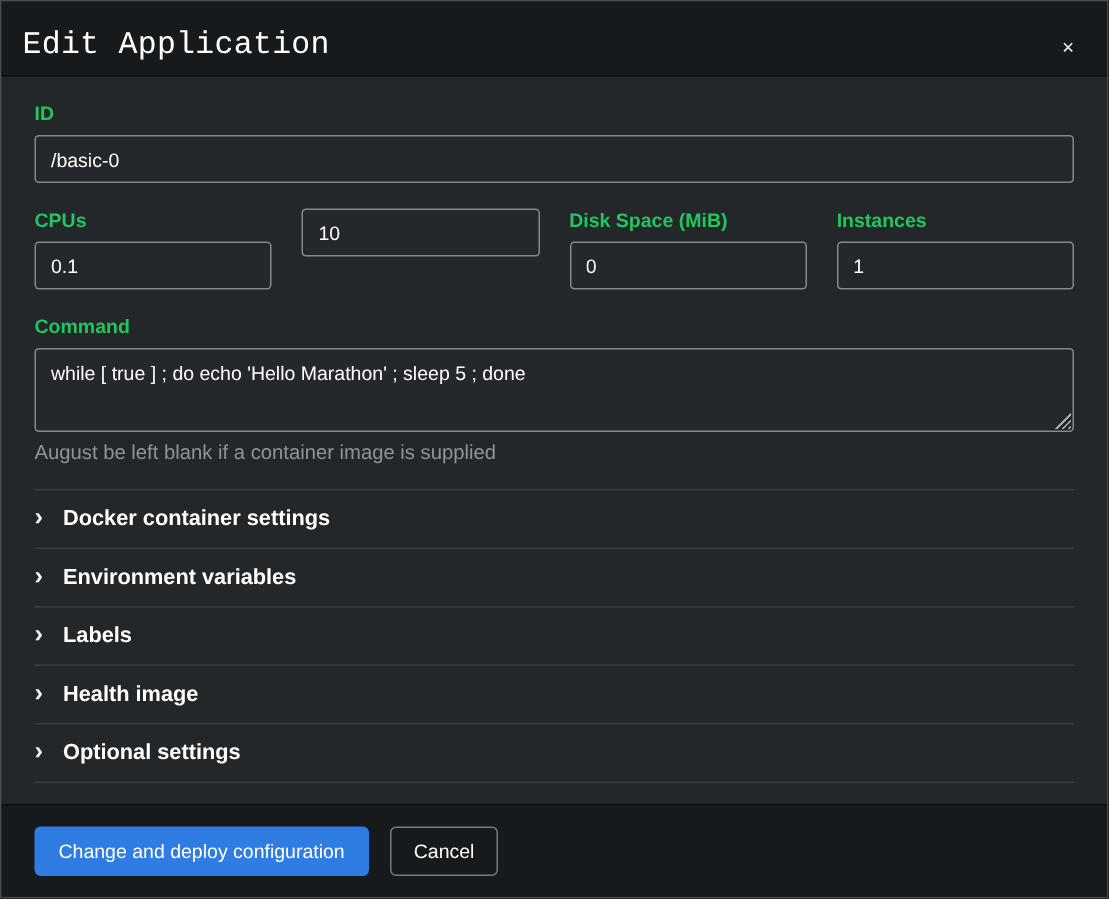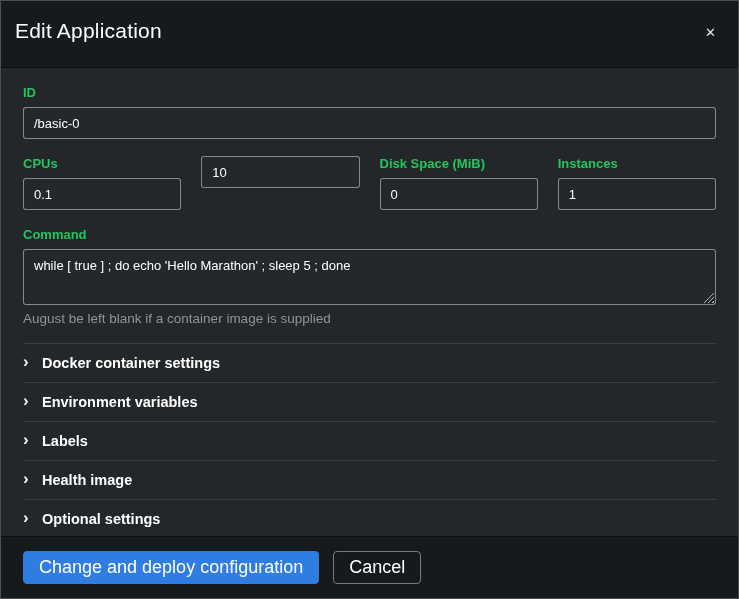--- a/index.html
+++ b/index.html
@@ -21,23 +21,24 @@
   .modal{
     width:739px;height:599px;
     display:flex;flex-direction:column;
     background:var(--bg-body);
     border:1px solid #4a4f54;
   }
   
   .modal-header{
     background:var(--bg-bar);
     border-bottom:1px solid rgba(0,0,0,0.5);
-    padding:18px 16px 24px 14px;
+    padding:18px 16px 8px 14px;
     display:flex;align-items:flex-end;justify-content:space-between;
     flex:0 0 auto;
+    font-family:Liberation Mono, monospace;
   }
   .modal-title{
     color:var(--text);
     font-size:21px;
     font-weight:400;
     letter-spacing:0.2px;
   }
   .close-btn{
     color:#e7e9ea;
     font-size:13px;
@@ -135,21 +136,21 @@
     border-top:1px solid rgba(0,0,0,0.5);
     padding:14px 22px;
     display:flex;
     gap:14px;
     align-items:center;
   }
   .btn{
     height:33px;
     border-radius:4px;
     font-family:"Liberation Sans","DejaVu Sans",sans-serif;
-    font-size:18px;
+    font-size:13px;
     padding:0 15px;
     cursor:pointer;
   }
   .btn-primary{
     background:var(--accent);
     border:1px solid var(--accent);
     color:#ffffff;
   }
   .btn-default{
     background:transparent;

